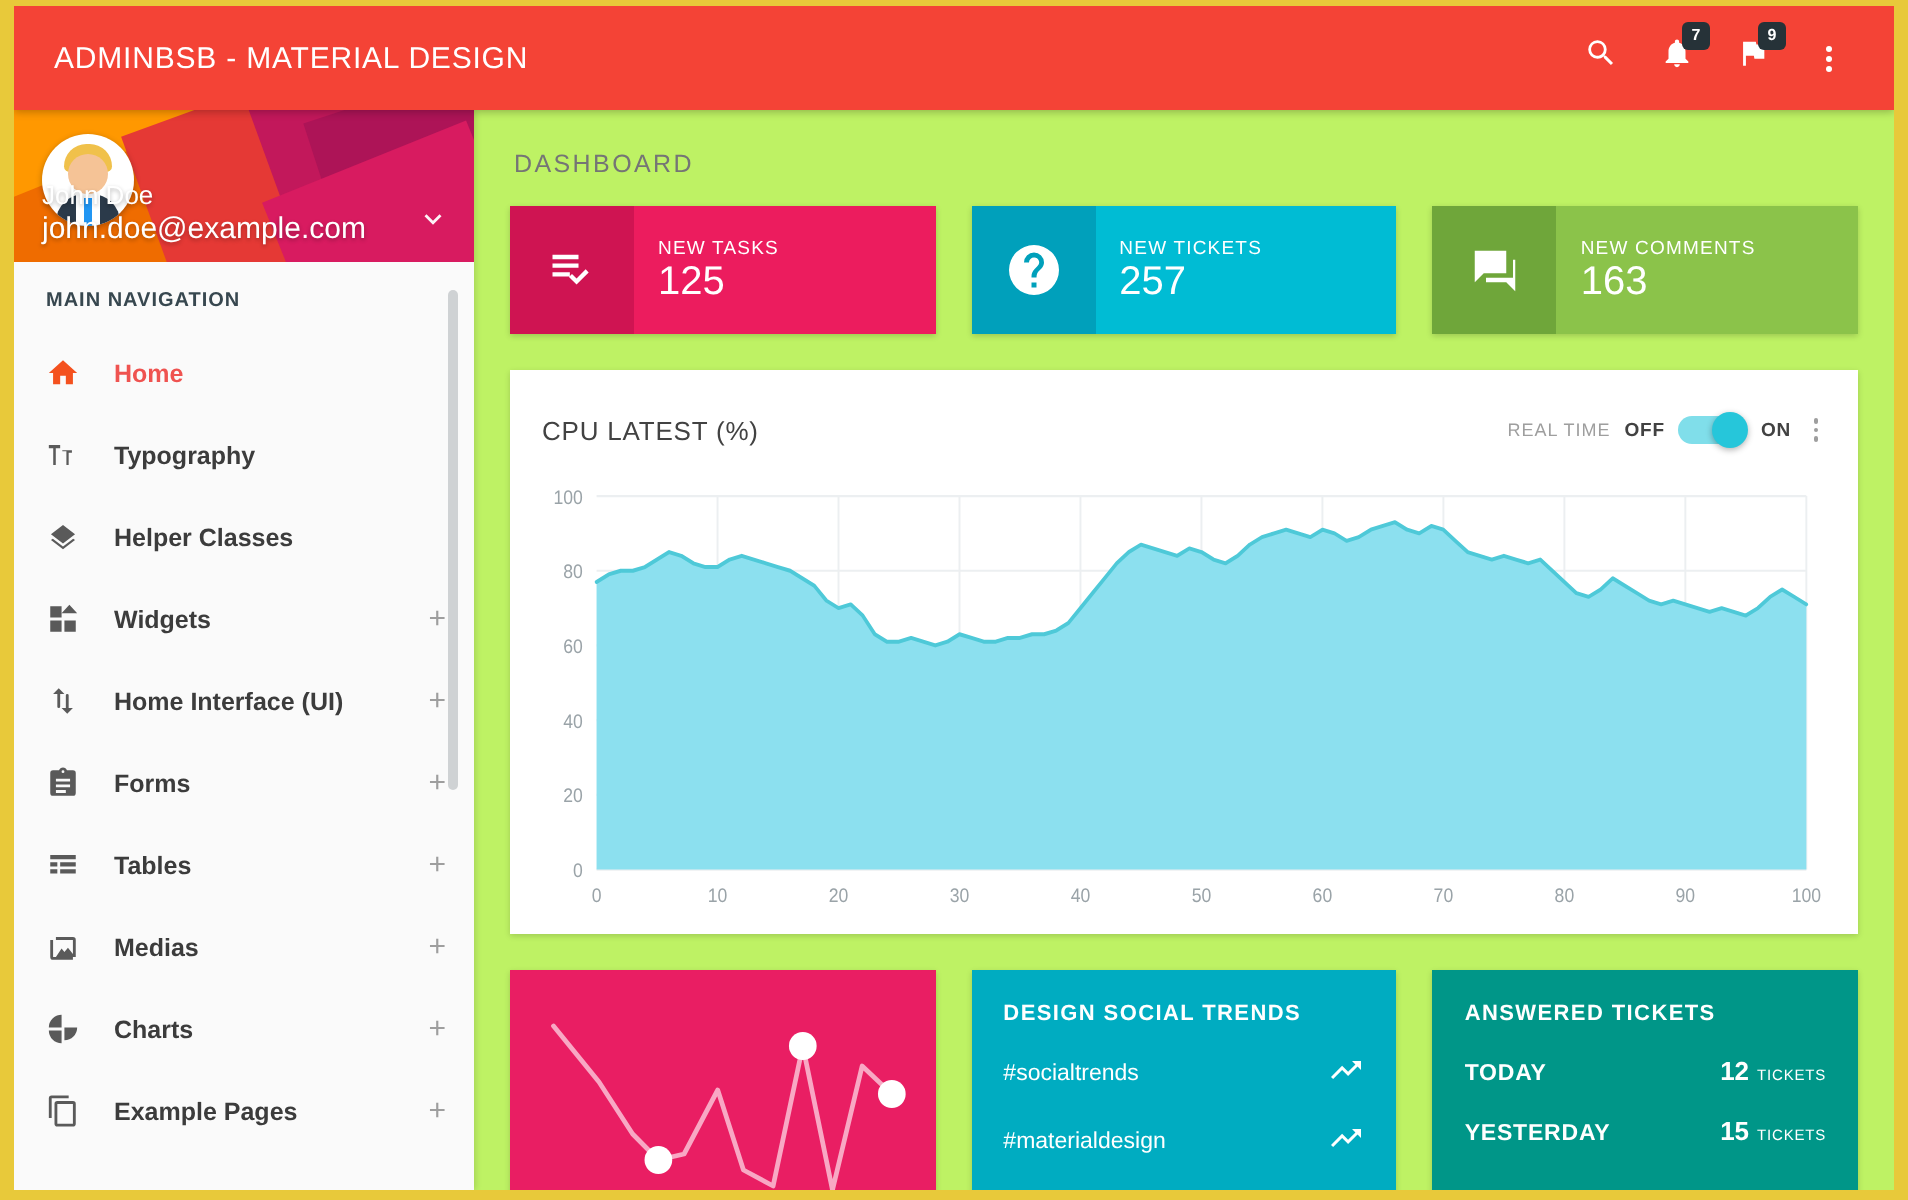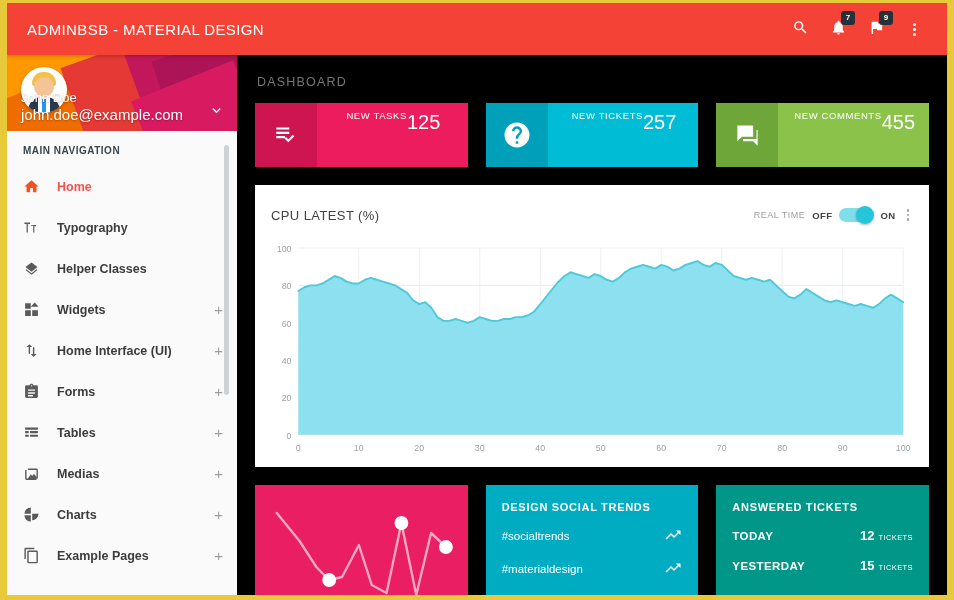--- a/index.html
+++ b/index.html
@@ -117,21 +117,21 @@
     background: transparent;
   }
   .sb-thumb {
     position: absolute; right: 4px; top: 8px; width: 5px; height: 250px;
     background: #cfd2d4; border-radius: 3px;
   }
 
   
   .content {
     position: absolute; top: 52px; left: 230px; right: 0; bottom: 0;
-    background: #000000;
+    background: #bef264;
     padding: 18px 18px 0 18px;
     overflow: hidden;
   }
   .page-title {
     font-size: 12.5px; color: #757575; letter-spacing: 1.2px;
     margin: 2px 0 14px 2px;
   }
 
   
   .cards-row { display: flex; gap: 18px; }
@@ -139,21 +139,21 @@
     flex: 1; height: 64px; display: flex; align-items: stretch;
     box-shadow: 0 1px 3px rgba(0,0,0,.18);
     overflow: hidden;
   }
   .ic-icon {
     width: 62px; flex: none; display: flex; align-items: center; justify-content: center;
   }
   .ic-icon svg { fill: #fff; }
   .ic-body {
     flex: 1; padding: 8px 10px 6px 12px; color: #fff;
-    display: flex; flex-direction: row; justify-content: center;
+    display: flex; flex-direction: column; justify-content: center;
     overflow: hidden;
   }
   .ic-text { font-size: 9.5px; letter-spacing: .6px; line-height: 1.15; font-weight: 400; }
   .ic-num { font-size: 20px; line-height: 1.05; margin-top: 1px; font-weight: 400; }
 
   
   .chart-card {
     background: #fff; margin-top: 18px; height: 282px;
     box-shadow: 0 1px 3px rgba(0,0,0,.16);
     display: flex; flex-direction: column;
@@ -399,21 +399,21 @@
         </div>
       </div>
       <div class="info-card" style="background:#8bc34a">
         <div class="ic-icon" style="background:#6fa63a">
           <svg width="27" height="27" viewBox="0 0 24 24">
               <path d="M3 3h14v10H7l-4 4V3zm17 4h1v14l-4-4H8v-2h12V7z"></path>
             </svg>
         </div>
         <div class="ic-body">
           <div class="ic-text">NEW COMMENTS</div>
-          <div class="ic-num">455</div>
+          <div class="ic-num">163</div>
         </div>
       </div>
     </div>
 
     <div class="chart-card">
       <div class="chart-head">
         <div class="chart-title">CPU LATEST (%)</div>
         <div class="chart-tools">
           <span class="rt-label">REAL TIME</span>
           <span class="rt-off">OFF</span>

